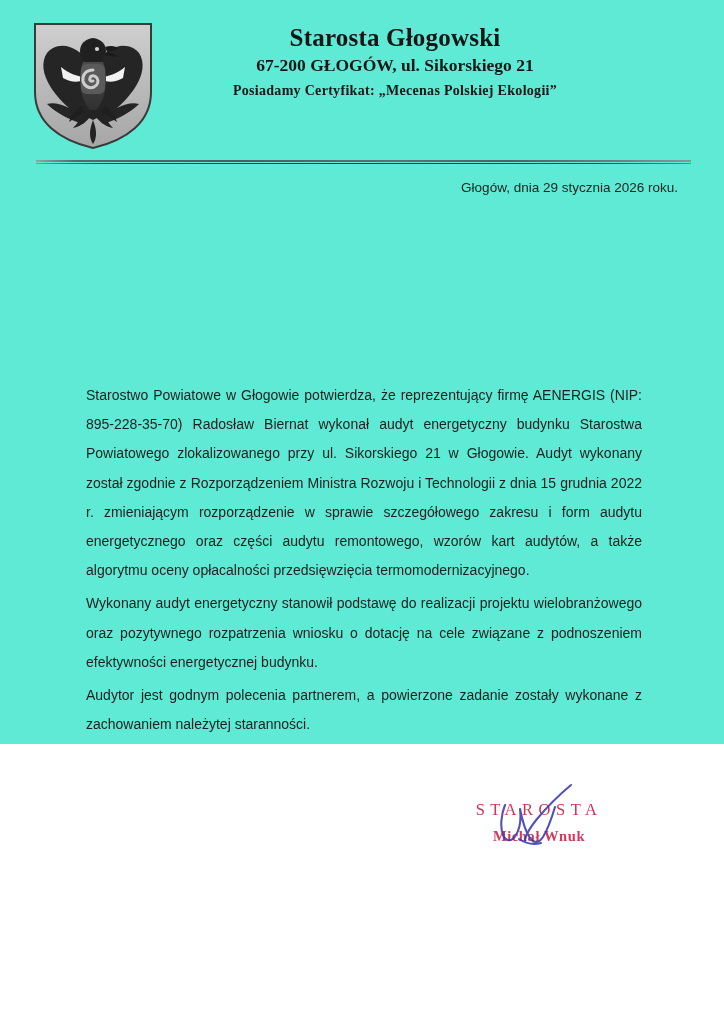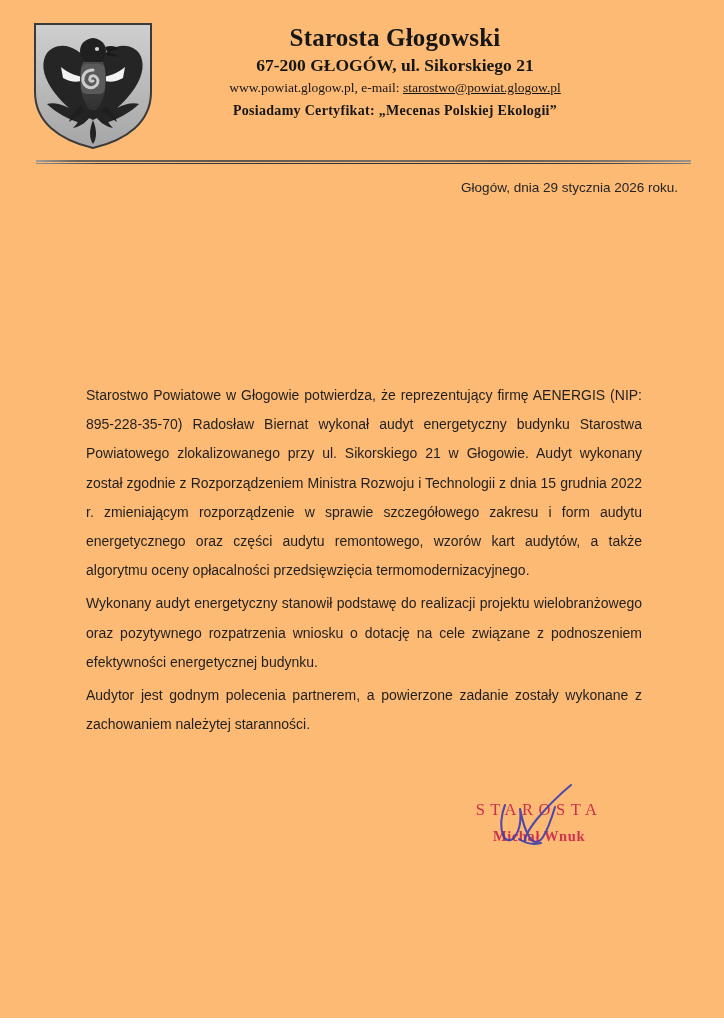--- a/index.html
+++ b/index.html
@@ -14,22 +14,22 @@
     position: relative;
     overflow: hidden;
     font-family: "Liberation Sans", sans-serif;
     color: #1a1a1a;
     -webkit-font-smoothing: antialiased;
   }
 
   .page {
     position: relative;
     width: 724px;
-    height: 1018px;
-    background: #fdba74;
+    height: 744px;
+    background: #5eead4;
   }
 
   
   .letterhead {
     position: absolute;
     left: 0;
     top: 0;
     width: 724px;
     height: 152px;
   }
@@ -257,24 +257,20 @@
         <path d="M62 100 C58 110 58 118 62 124 C66 118 66 110 62 100 Z" fill="#232323"></path>
 
         <path d="M50 86 C44 90 40 96 38 102 C44 98 50 94 54 92 Z" fill="#1f1f1f"></path>
         <path d="M74 86 C80 90 84 96 86 102 C80 98 74 94 70 92 Z" fill="#1f1f1f"></path>
       </svg>
     </div>
 
     <div class="org-block">
       <div class="org-name">Starosta Głogowski</div>
       <div class="org-address">67-200 GŁOGÓW, ul. Sikorskiego 21</div>
-      <div class="org-web">
-        <span>www.powiat.glogow.pl, e-mail:</span>
-        <span class="mail">starostwo@powiat.glogow.pl</span>
-      </div>
       <div class="org-cert">Posiadamy Certyfikat: „Mecenas Polskiej Ekologii”</div>
     </div>
   </div>
 
   <div class="divider">
     <div class="rule-thick"></div>
     <div class="rule-thin"></div>
   </div>
 
   <div class="date-line">Głogów, dnia 29 stycznia 2026 roku.</div>

